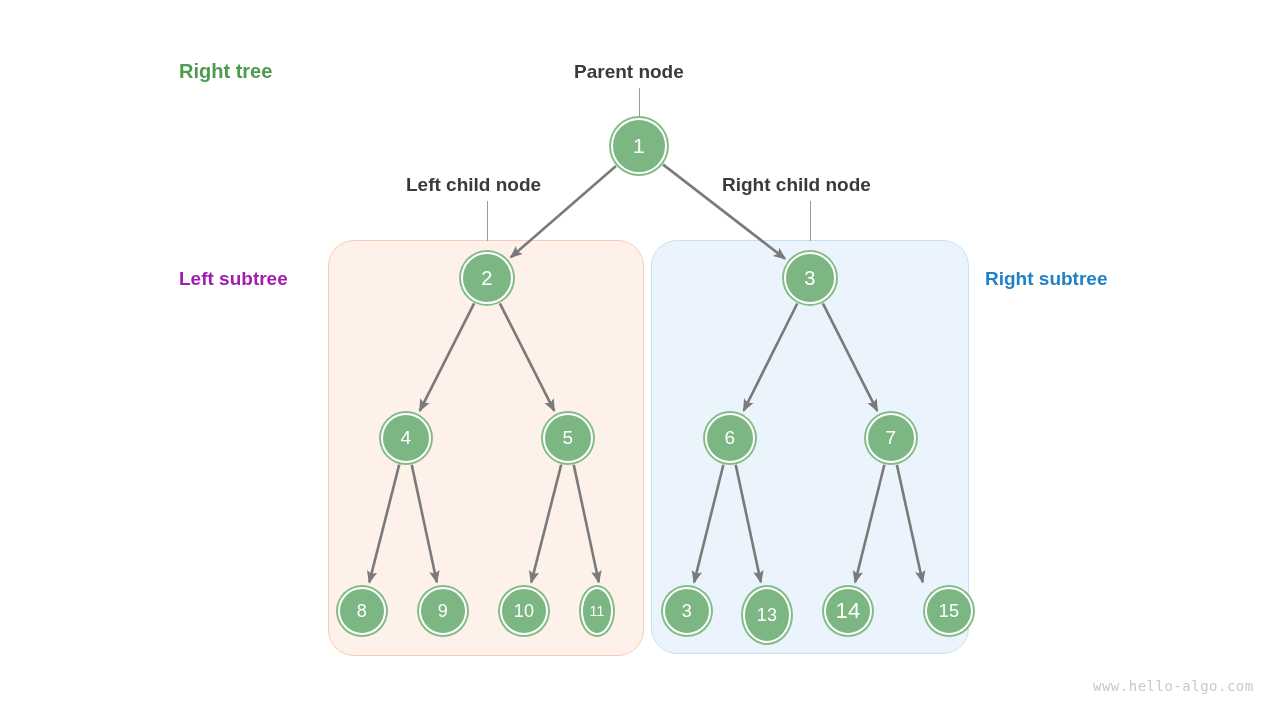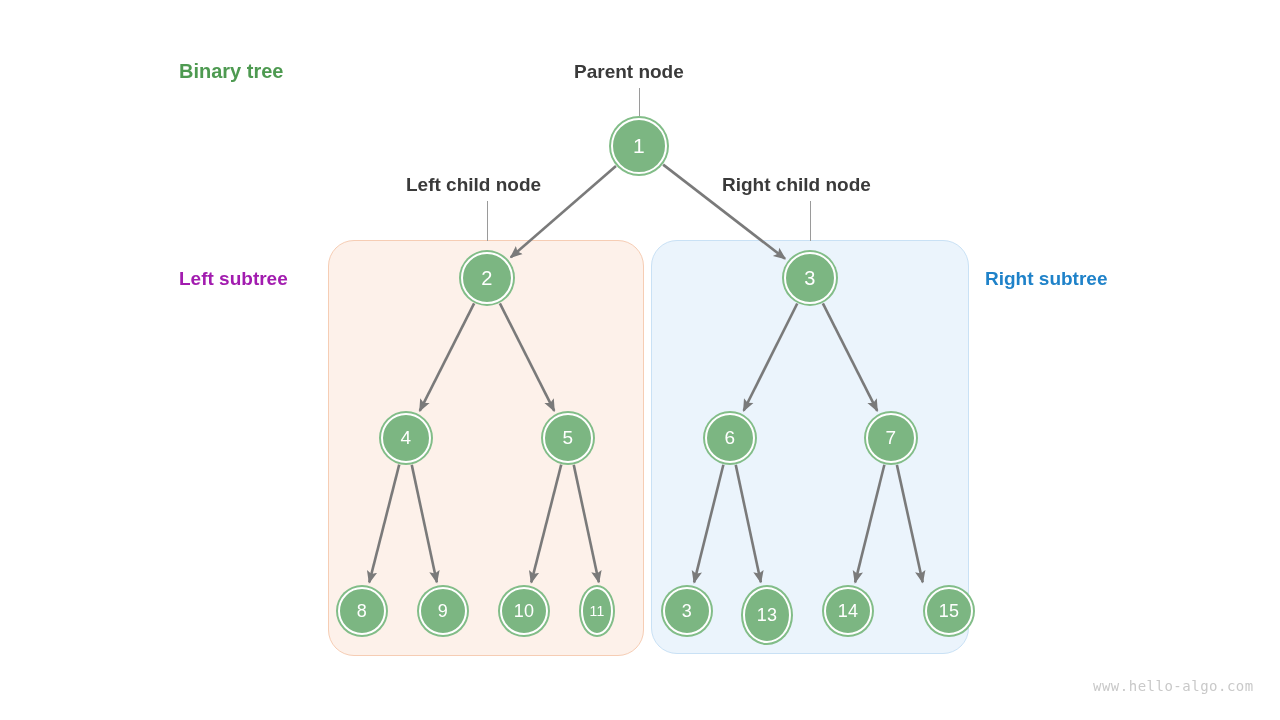--- a/index.html
+++ b/index.html
@@ -159,35 +159,35 @@
       </div>
       <div class="node" style="left: 581px; top: 587px; width: 32px; height: 48px; font-size: 14px;">
         <span>11</span>
       </div>
       <div class="node" style="left: 663px; top: 587px; width: 48px; height: 48px; font-size: 18px;">
         <span>3</span>
       </div>
       <div class="node" style="left: 743px; top: 587px; width: 48px; height: 56px; font-size: 18px;">
         <span>13</span>
       </div>
-      <div class="node" style="left: 824px; top: 587px; width: 48px; height: 48px; font-size: 18px;">
+      <div class="node" style="left: 824px; top: 587px; width: 48px; height: 48px; font-size: 22px;">
         <span>14</span>
       </div>
       <div class="node" style="left: 905px; top: 587px; width: 48px; height: 48px; font-size: 18px; margin-left: 20px;">
         <span>15</span>
       </div>
     </div>
 
   <div id="labels">
       <div class="label callout" style="left: 574px; top: 61px;">Parent node</div>
       <div class="leader" style="left: 639px; top: 88px; height: 28px;"></div>
       <div class="label callout" style="left: 406px; top: 174px;">Left child node</div>
       <div class="leader" style="left: 487px; top: 201px; height: 40px;"></div>
       <div class="label callout" style="left: 722px; top: 174px;">Right child node</div>
       <div class="leader" style="left: 810px; top: 201px; height: 40px;"></div>
       <div class="label left-sub" style="left: 179px; top: 268px;">Left subtree</div>
       <div class="label right-sub" style="left: 985px; top: 268px;">Right subtree</div>
     </div>
 
-  <div class="label title" style="left: 179px; top: 60px;">Binary tree</div>
+  <div class="label title" style="left: 179px; top: 60px;">Right tree</div>
 
   <div class="watermark" style="left: 1073px; top: 678px;">www.hello-algo.com</div>
 </div>
 
 </body></html>

